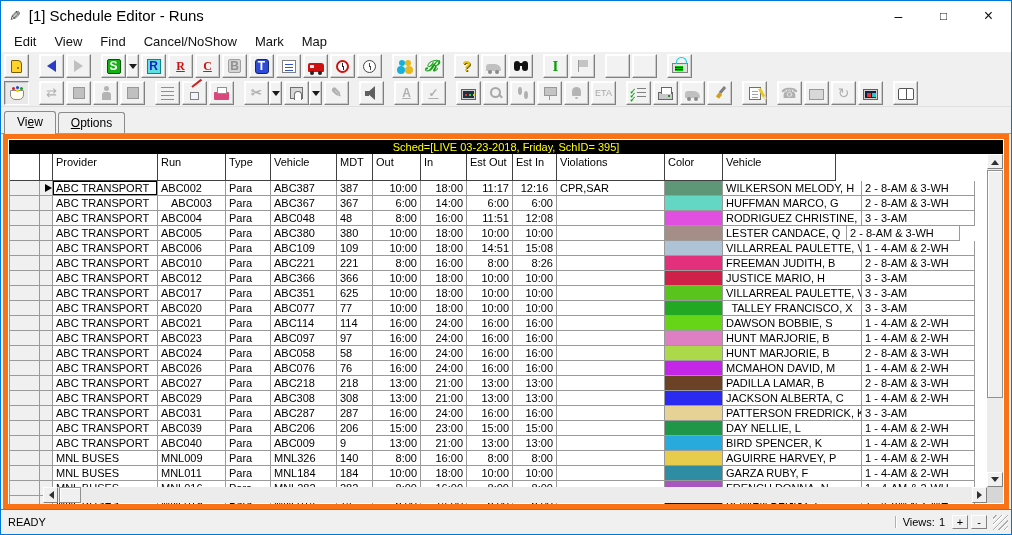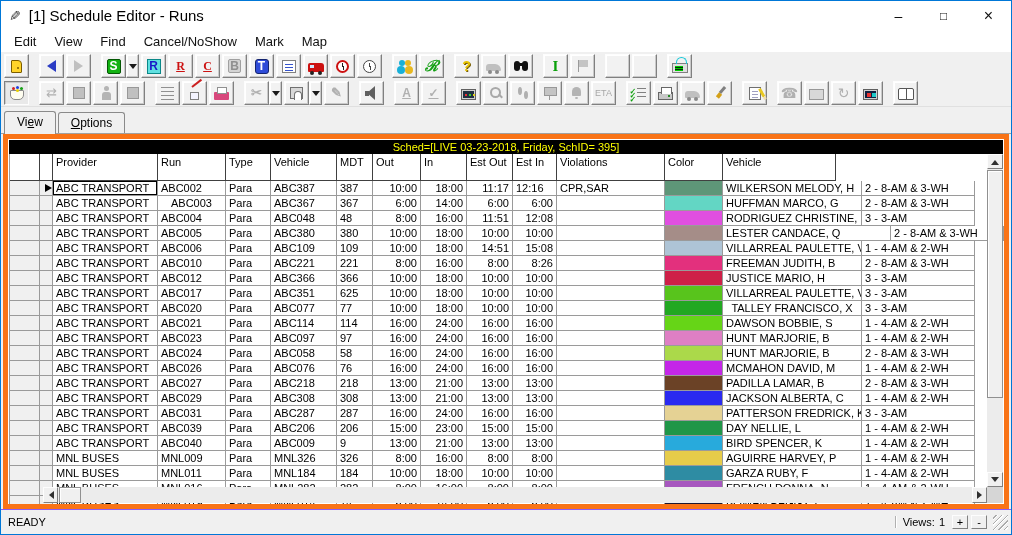--- a/index.html
+++ b/index.html
@@ -401,21 +401,21 @@
           <div class="gcell gut" style="width: 30px; text-align: left;"></div>
           <div class="gcell gut" style="width: 13px; text-align: left;"><span class="rowptr"></span></div>
           <div class="gcell focuscell" style="width: 105px; text-align: left;">ABC TRANSPORT</div>
           <div class="gcell" style="width: 68px; text-align: left;">ABC002</div>
           <div class="gcell" style="width: 45px; text-align: left;">Para</div>
           <div class="gcell" style="width: 66px; text-align: left;">ABC387</div>
           <div class="gcell" style="width: 36px; text-align: left;">387</div>
           <div class="gcell" style="width: 48px; text-align: right;">10:00</div>
           <div class="gcell" style="width: 46px; text-align: right;">18:00</div>
           <div class="gcell" style="width: 46px; text-align: right;">11:17</div>
-          <div class="gcell" style="width: 44px; text-align: left;">12:16</div>
+          <div class="gcell" style="width: 44px; text-align: center;">12:16</div>
           <div class="gcell" style="width: 108px; text-align: left;">CPR,SAR</div>
           <div class="gcell colorcell" style="width: 58px; text-align: left;">
             <span class="swatch" style="background: rgb(94, 150, 120);"></span>
           </div>
           <div class="gcell" style="width: 139px; text-align: left;">WILKERSON MELODY, H</div>
           <div class="gcell" style="width: 113px; text-align: left;">2 - 8-AM &amp; 3-WH</div>
         </div>
         <div class="grow">
           <div class="gcell gut" style="width: 30px; text-align: left;"></div>
           <div class="gcell gut" style="width: 13px; text-align: left;"></div>
@@ -463,21 +463,21 @@
           <div class="gcell" style="width: 66px; text-align: left;">ABC380</div>
           <div class="gcell" style="width: 36px; text-align: left;">380</div>
           <div class="gcell" style="width: 48px; text-align: right;">10:00</div>
           <div class="gcell" style="width: 46px; text-align: right;">18:00</div>
           <div class="gcell" style="width: 46px; text-align: right;">10:00</div>
           <div class="gcell" style="width: 44px; text-align: right;">10:00</div>
           <div class="gcell" style="width: 108px; text-align: left;"></div>
           <div class="gcell colorcell" style="width: 58px; text-align: left;">
             <span class="swatch" style="background: rgb(165, 141, 136);"></span>
           </div>
-          <div class="gcell" style="width: 168px; text-align: left;">LESTER CANDACE, Q</div>
+          <div class="gcell" style="width: 124px; text-align: left;">LESTER CANDACE, Q</div>
           <div class="gcell" style="width: 113px; text-align: left;">2 - 8-AM &amp; 3-WH</div>
         </div>
         <div class="grow">
           <div class="gcell gut" style="width: 30px; text-align: left;"></div>
           <div class="gcell gut" style="width: 13px; text-align: left;"></div>
           <div class="gcell" style="width: 105px; text-align: left;">ABC TRANSPORT</div>
           <div class="gcell" style="width: 68px; text-align: left;">ABC006</div>
           <div class="gcell" style="width: 45px; text-align: left;">Para</div>
           <div class="gcell" style="width: 66px; text-align: left;">ABC109</div>
           <div class="gcell" style="width: 36px; text-align: left;">109</div>
@@ -739,21 +739,21 @@
           <div class="gcell" style="width: 139px; text-align: left;">BIRD SPENCER, K</div>
           <div class="gcell" style="width: 113px; text-align: left;">1 - 4-AM &amp; 2-WH</div>
         </div>
         <div class="grow">
           <div class="gcell gut" style="width: 30px; text-align: left;"></div>
           <div class="gcell gut" style="width: 13px; text-align: left;"></div>
           <div class="gcell" style="width: 105px; text-align: left;">MNL BUSES</div>
           <div class="gcell" style="width: 68px; text-align: left;">MNL009</div>
           <div class="gcell" style="width: 45px; text-align: left;">Para</div>
           <div class="gcell" style="width: 66px; text-align: left;">MNL326</div>
-          <div class="gcell" style="width: 36px; text-align: left;">326</div>
+          <div class="gcell" style="width: 36px; text-align: left;">140</div>
           <div class="gcell" style="width: 48px; text-align: right;">8:00</div>
           <div class="gcell" style="width: 46px; text-align: right;">16:00</div>
           <div class="gcell" style="width: 46px; text-align: right;">8:00</div>
           <div class="gcell" style="width: 44px; text-align: right;">8:00</div>
           <div class="gcell" style="width: 108px; text-align: left;"></div>
           <div class="gcell colorcell" style="width: 58px; text-align: left;">
             <span class="swatch" style="background: rgb(230, 204, 74);"></span>
           </div>
           <div class="gcell" style="width: 139px; text-align: left;">AGUIRRE HARVEY, P</div>
           <div class="gcell" style="width: 113px; text-align: left;">1 - 4-AM &amp; 2-WH</div>

